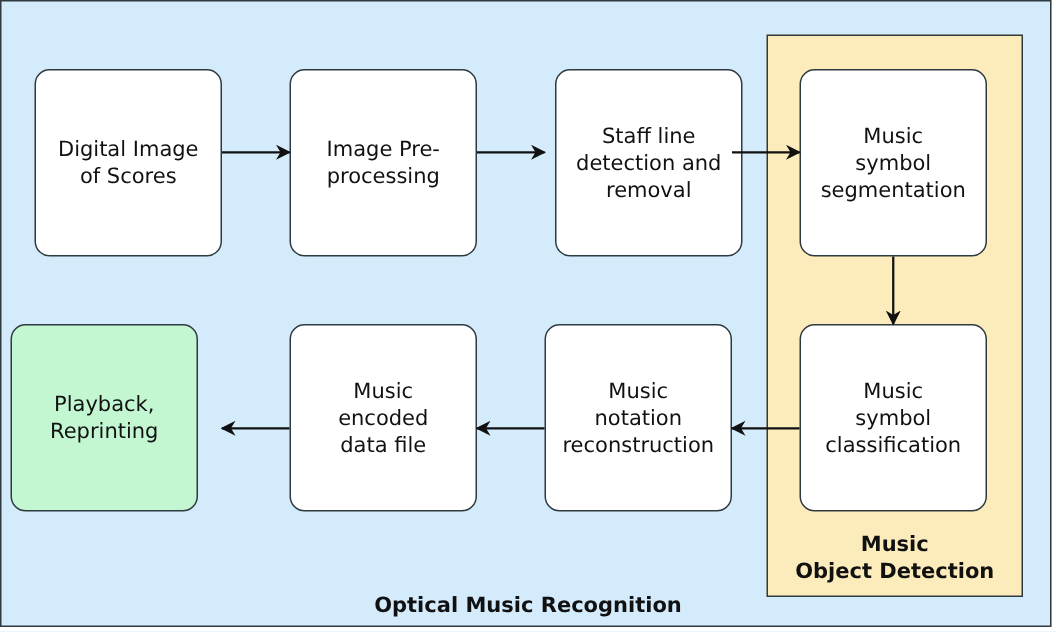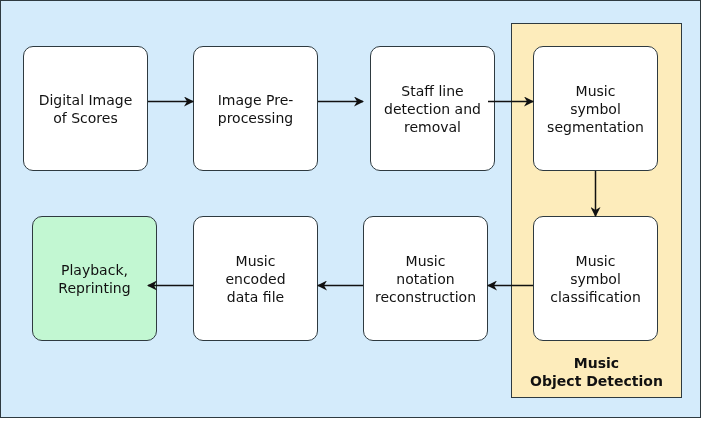--- a/index.html
+++ b/index.html
@@ -31,25 +31,26 @@
 segmentation</div>
   <div class="node" style="left:533px;top:216px;">Music
 symbol
 classification</div>
   <div class="node" style="left:363px;top:216px;">Music
 notation
 reconstruction</div>
   <div class="node" style="left:193px;top:216px;">Music
 encoded
 data file</div>
-  <div class="node green" style="left:32px;top:216px;">Playback,
+  <div class="node green" style="left:7px;top:216px;">Playback,
 Reprinting</div>
 
   <div class="glabel" style="left:511px;top:354px;width:171px;">Music
 Object Detection</div>
+  <div class="glabel" style="left:0;top:395px;width:704px;">Optical Music Recognition</div>
 
   <svg class="arrows" width="704" height="421">
     <defs>
       <marker id="ah" markerWidth="10" markerHeight="10" refX="9" refY="5" orient="auto" markerUnits="userSpaceOnUse">
         <path d="M0,0 L10,5 L0,10 L3,5 Z" fill="#111"></path>
       </marker>
     </defs>
     <g id="edge-group">
         <line x1="148" y1="101.5" x2="193" y2="101.5" stroke="#111" stroke-width="1.5" marker-end="url(#ah)"></line>
         <line x1="318" y1="101.5" x2="363" y2="101.5" stroke="#111" stroke-width="1.5" marker-end="url(#ah)"></line>

